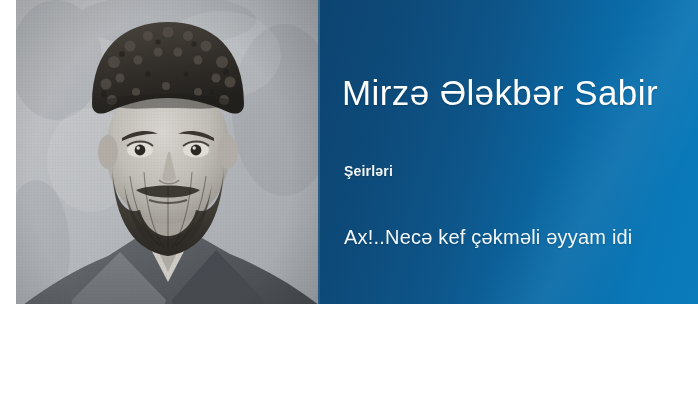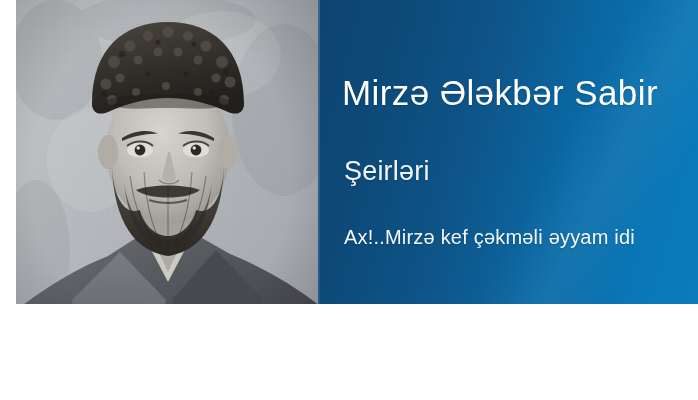--- a/index.html
+++ b/index.html
@@ -100,23 +100,23 @@
     font-weight: 400;
     letter-spacing: .4px;
     white-space: nowrap;
     text-shadow: 0 1px 2px rgba(0,0,0,.18);
   }
   .subtitle {
     position: absolute;
     left: 2px;
     top: 158px;
     color: #f2f6f9;
-    font-size: 27px;
+    font-size: 14px;
     line-height: 26px;
-    font-weight: 400;
+    font-weight: 700;
     letter-spacing: .2px;
     white-space: nowrap;
     text-shadow: 0 1px 2px rgba(0,0,0,.16);
   }
   .poem-title {
     position: absolute;
     left: 2px;
     top: 224px;
     color: #f4f8fb;
     font-size: 20px;
@@ -315,18 +315,18 @@
     <div class="photo-vignette"></div>
   </div>
 
   <div class="blue-pane">
     <div class="blue-sheen"></div>
     <div class="blue-edge"></div>
 
     <div class="text-block">
       <div class="title">Mirzə Ələkbər Sabir</div>
       <div class="subtitle">Şeirləri</div>
-      <div class="poem-title">Ax!..Mirzə kef çəkməli əyyam idi</div>
+      <div class="poem-title">Ax!..Necə kef çəkməli əyyam idi</div>
     </div>
 
   </div>
 
 </div>
 
 </body></html>

